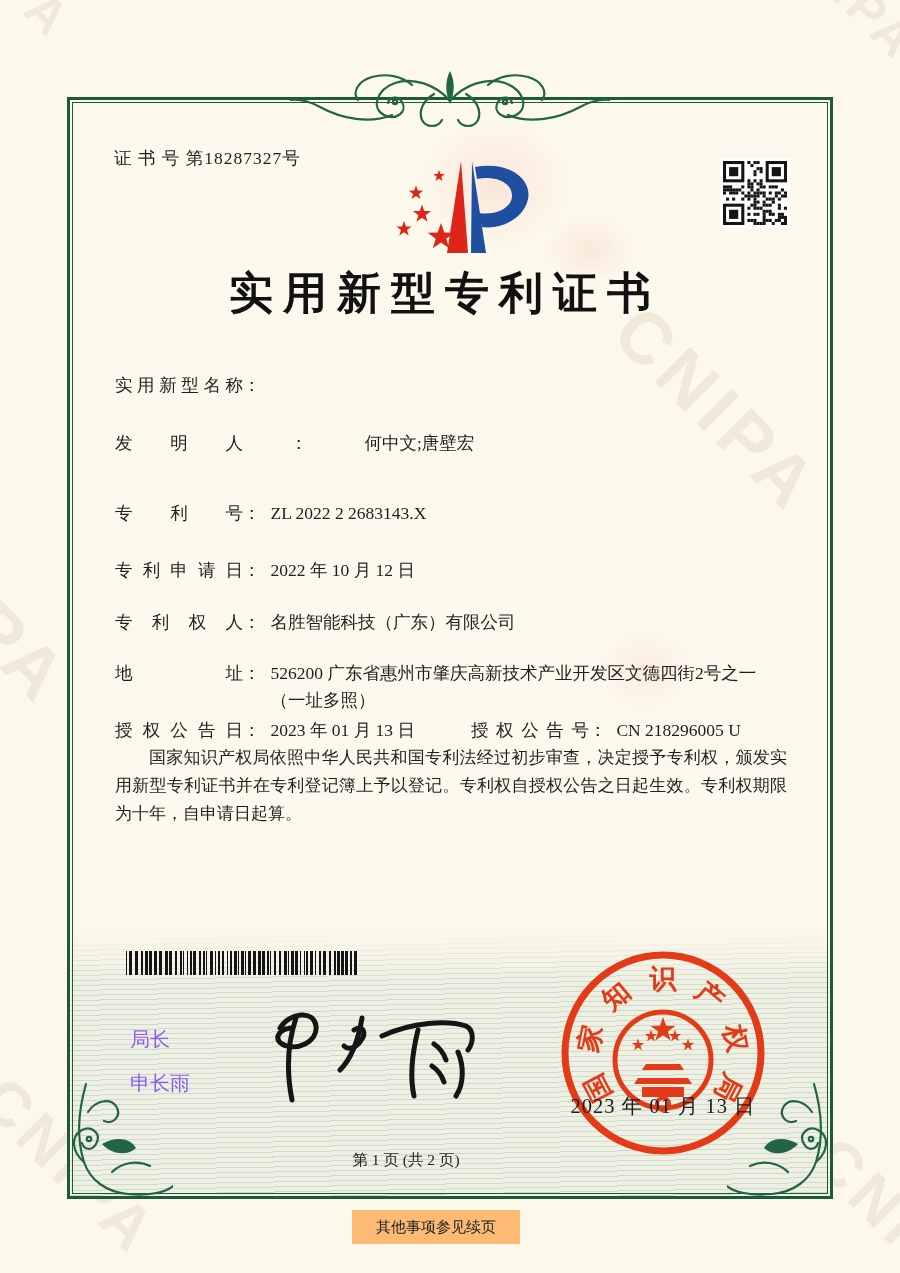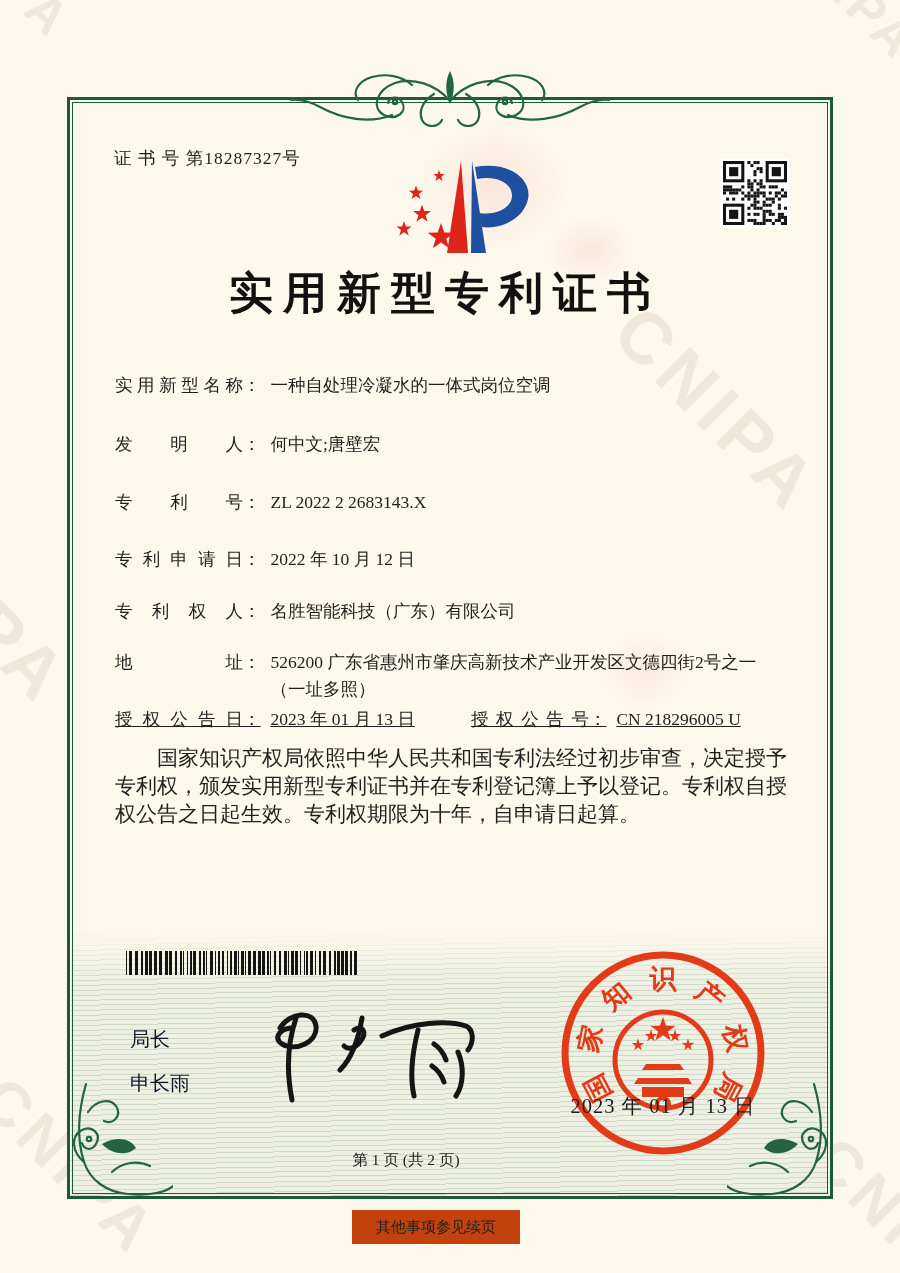--- a/index.html
+++ b/index.html
@@ -26,47 +26,47 @@
   
   #certno{position:absolute;left:114px;top:146px;font-size:17.5px;letter-spacing:1px;}
   #logo{position:absolute;left:383px;top:156px;}
   #qrbox{position:absolute;left:720px;top:158px;width:70px;height:70px;background:#fff;padding:3px;box-sizing:border-box;}
   #title{position:absolute;left:62px;top:264px;width:766px;text-align:center;
          font-size:44px;font-weight:700;letter-spacing:10px;color:#111;}
   
   #fields{position:absolute;left:115px;top:372px;width:672px;}
   .frow{display:flex;align-items:flex-start;font-size:17.5px;line-height:26px;margin-bottom:30px;}
   .frow:nth-of-type(1){margin-bottom:32px;}
-  .frow:nth-of-type(2){margin-bottom:31px;}
+  .frow:nth-of-type(2){margin-bottom:43px;gap:47px;}
   .frow:nth-of-type(4){margin-bottom:25px;}
   .frow:nth-of-type(5){margin-bottom:24px;}
   .frow.addr{margin-bottom:3px;}
   .frow.grant{margin-bottom:0;}
   .lbl{flex:0 0 auto;display:inline-block;width:128px;text-align:justify;text-align-last:justify;}
   .colon{flex:0 0 auto;}
   .val{margin-left:10px;line-height:27px;}
   .addr .val{max-width:528px;}
-  .pair{display:flex;align-items:flex-start;text-decoration:underline;}
+  .pair{display:flex;align-items:flex-start;}
   .pair.right{margin-left:56px;}
   .pair.right .lbl{width:118px;}
   
-  #bodytext{position:absolute;left:115px;top:744px;width:672px;font-size:21px;line-height:28px;text-align:justify;}
+  #bodytext{position:absolute;left:115px;top:744px;width:672px;font-size:17px;line-height:28px;text-align:justify;}
   #bodytext p{margin:0;text-indent:2em;}
   
   #barcode{position:absolute;left:124px;top:951px;}
   #director{position:absolute;left:130px;top:1026px;font-family:"Liberation Sans","DejaVu Sans",sans-serif;
-            font-size:20px;color:#0f172a;}
+            font-size:20px;color:#8b5cf6;}
   #director .name{margin-top:17px;}
   #signature{position:absolute;left:262px;top:992px;}
   #signature path{stroke:#151515;fill:none;stroke-width:5;stroke-linecap:round;stroke-linejoin:round;}
   #seal{position:absolute;left:558px;top:948px;}
   #sealdate{position:absolute;left:552px;top:1092px;width:222px;text-align:center;
             font-size:20.5px;letter-spacing:1px;color:#1c1c1c;}
   #pagefooter{position:absolute;left:67px;top:1150px;width:678px;text-align:center;font-size:15.5px;color:#222;}
-  #contnote{position:absolute;left:352px;top:1210px;width:168px;height:34px;background:#c2410c;
+  #contnote{position:absolute;left:352px;top:1210px;width:168px;height:34px;background:#fdba74;
             text-align:center;line-height:34px;font-size:15px;color:#222;}
 </style>
 </head>
 <body>
 
 <div id="page">
 
   <div class="wm" style="left:-88px;top:-62px;font-size:50px;">CNIPA</div>
   <div class="wm" style="left:758px;top:-40px;font-size:50px;">CNIPA</div>
   <div class="wm" style="left:590px;top:368px;font-size:72px;">CNIPA</div>
@@ -256,21 +256,20 @@
         <rect x="6" y="48" width="9" height="9" fill="#141414"></rect>
       </svg>
   </div>
 
   <div id="title">实用新型专利证书</div>
 
   <div id="fields">
     <div class="frow">
       <span class="lbl">实用新型名称</span>
         <span class="colon">：</span>
-      <span class="val">一种自处理冷凝水的一体式岗位空调</span>
     </div>
     <div class="frow">
       <span class="lbl">发明人</span>
         <span class="colon">：</span>
       <span class="val">何中文;唐壁宏</span>
     </div>
     <div class="frow">
       <span class="lbl">专利号</span>
         <span class="colon">：</span>
       <span class="val">ZL 2022 2 2683143.X</span>

